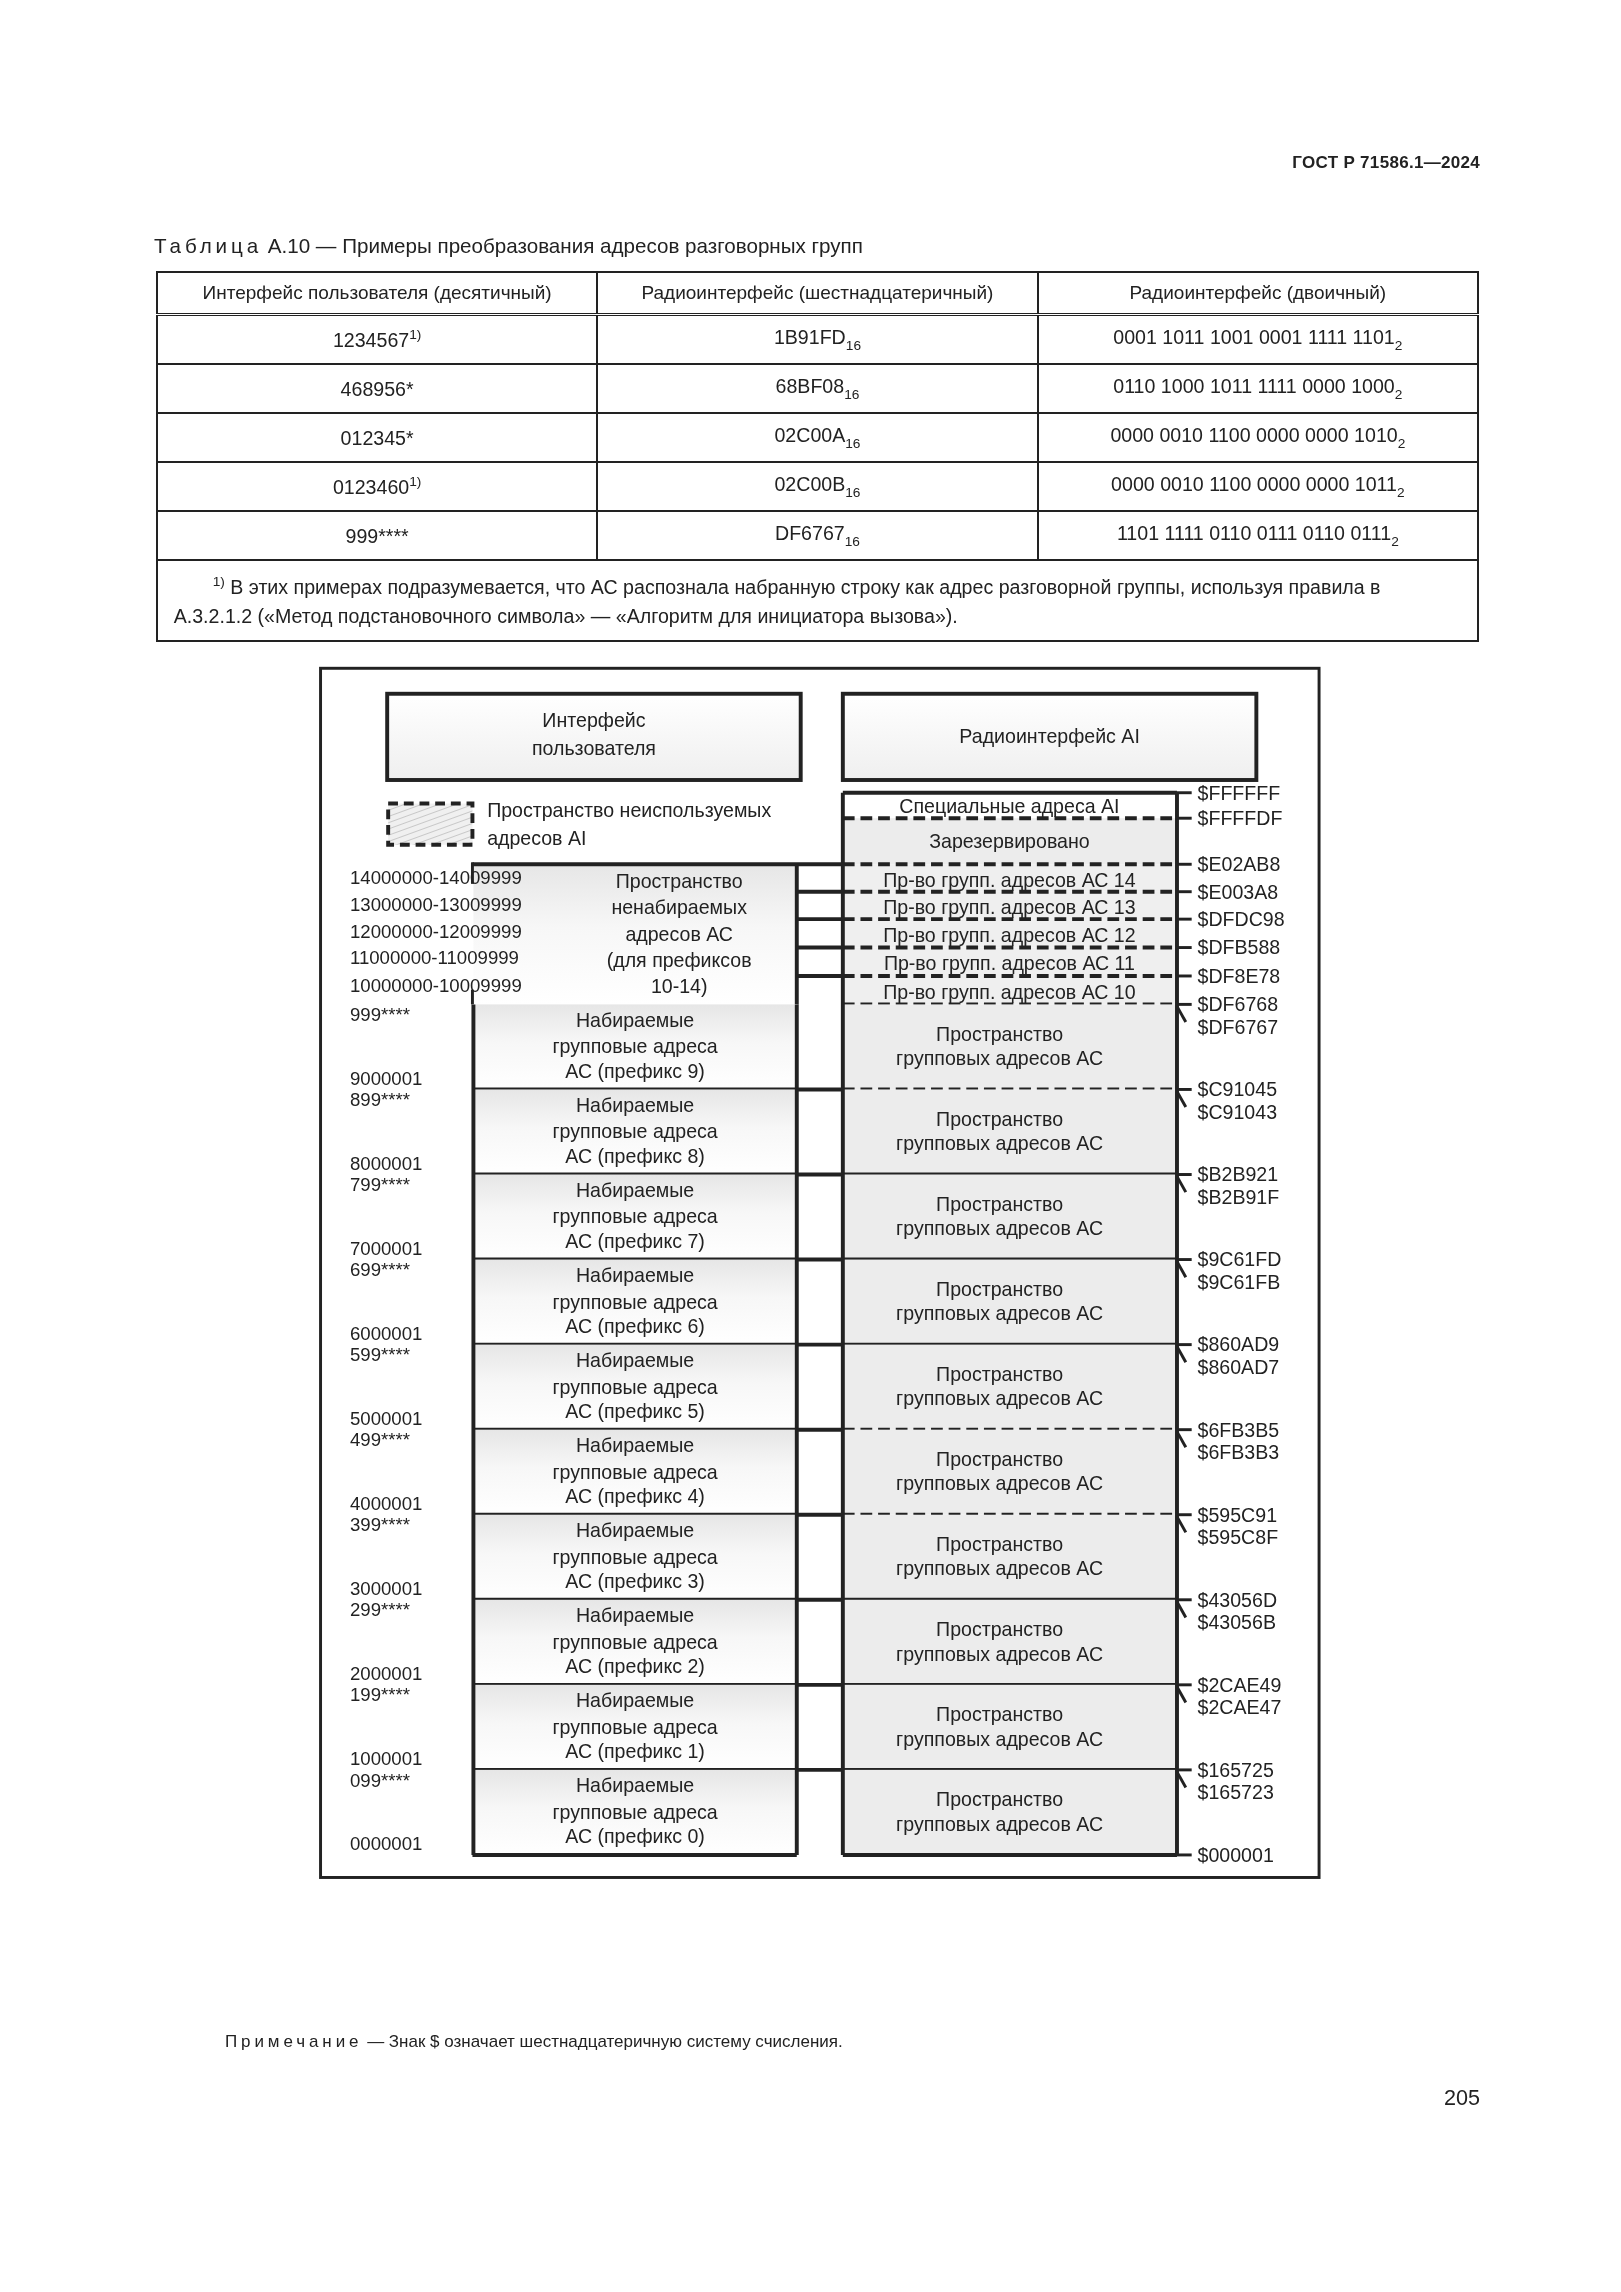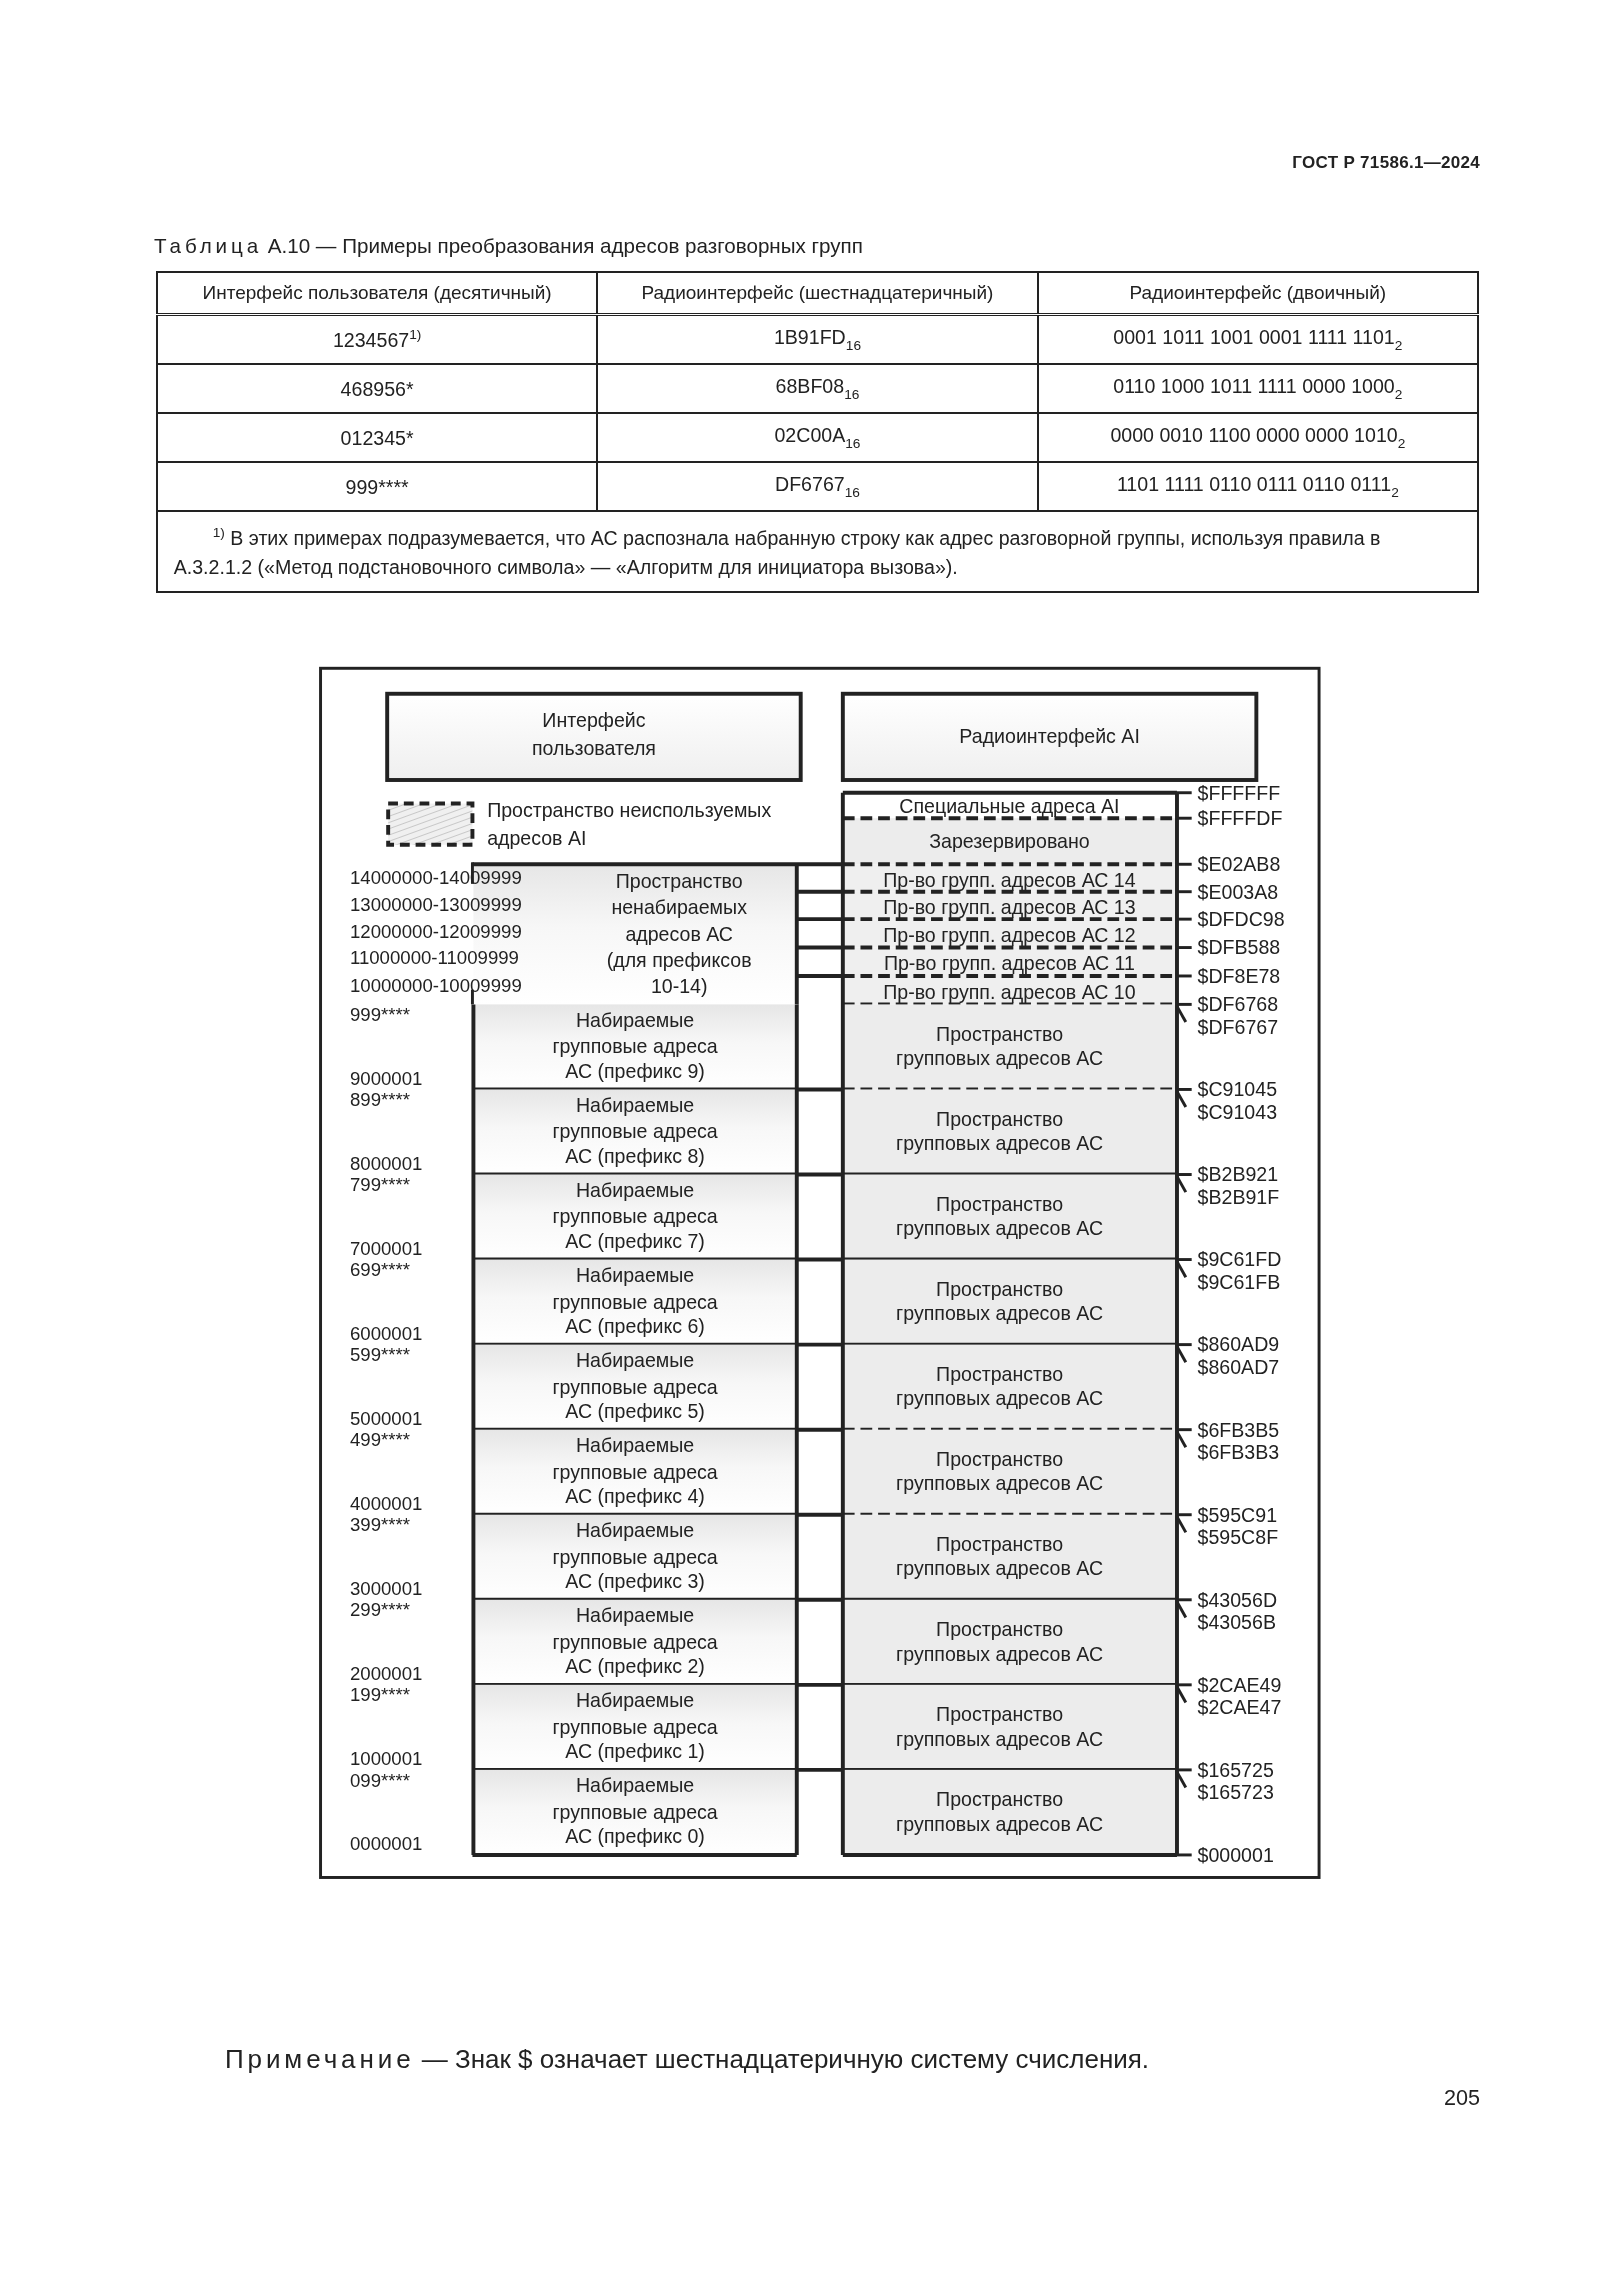--- a/index.html
+++ b/index.html
@@ -14,21 +14,21 @@
   table.conv tr.r td { height:47px; }
   table.conv tr.head { border-bottom:3.9px double #222; }
   table.conv tr.r { border-bottom:2.9px solid #222; }
   table.conv td.fn { text-align:left; padding:5.9px 13.7px 9.8px 15.7px; font-size:19.6px; line-height:29px; }
   table.conv td.fn .ind { padding-left:39px; }
   table.conv { border:2.9px solid #222; }
   sub { font-size:13.7px; vertical-align:-5.9px; }
   sup { font-size:13.7px; vertical-align:7.8px; }
   #fig { position:absolute; left:0; top:0; }
   .caption { left:137px; top:1918px; width:1347px; text-align:center; font-size:20.6px; line-height:29px; }
-  .note { left:225px; top:2032px; font-size:26px;margin-top:12px; }
+  .note { left:225px; top:2032px; font-size:17px; }
   .note .spaced { letter-spacing:3.9px; }
   .pagenum { left:1411px; top:2085px; width:69px; text-align:right; font-size:21.6px; }
 </style>
 </head>
 <body>
 
 <div class="abs doc-id">ГОСТ Р 71586.1—2024</div>
 
 <div class="abs tbl-title"><span class="spaced">Таблица</span><span> А.10 — Примеры преобразования адресов разговорных групп</span></div>
 
@@ -53,20 +53,25 @@
       </tr>
       <tr class="r">
         <td><span>468956*</span><sup></sup></td>
         <td><span>68BF08</span><sub>16</sub></td>
         <td><span>0110 1000 1011 1111 0000 1000</span><sub>2</sub></td>
       </tr>
       <tr class="r">
         <td><span>012345*</span><sup></sup></td>
         <td><span>02C00A</span><sub>16</sub></td>
         <td><span>0000 0010 1100 0000 0000 1010</span><sub>2</sub></td>
+      </tr>
+      <tr class="r">
+        <td><span>0123460</span><sup>1)</sup></td>
+        <td><span>02C00B</span><sub>16</sub></td>
+        <td><span>0000 0010 1100 0000 0000 1011</span><sub>2</sub></td>
       </tr>
       <tr class="r">
         <td><span>999****</span><sup></sup></td>
         <td><span>DF6767</span><sub>16</sub></td>
         <td><span>1101 1111 0110 0111 0110 0111</span><sub>2</sub></td>
       </tr>
     </tbody>
   <tbody>
       <tr>
     <td colspan="3" class="fn"><span class="ind"></span><sup>1)</sup><span> В этих примерах подразумевается, что АС распознала набранную строку как адрес разговорной группы, используя правила в А.3.2.1.2 («Метод подстановочного символа» — «Алгоритм для инициатора вызова»).</span></td>

